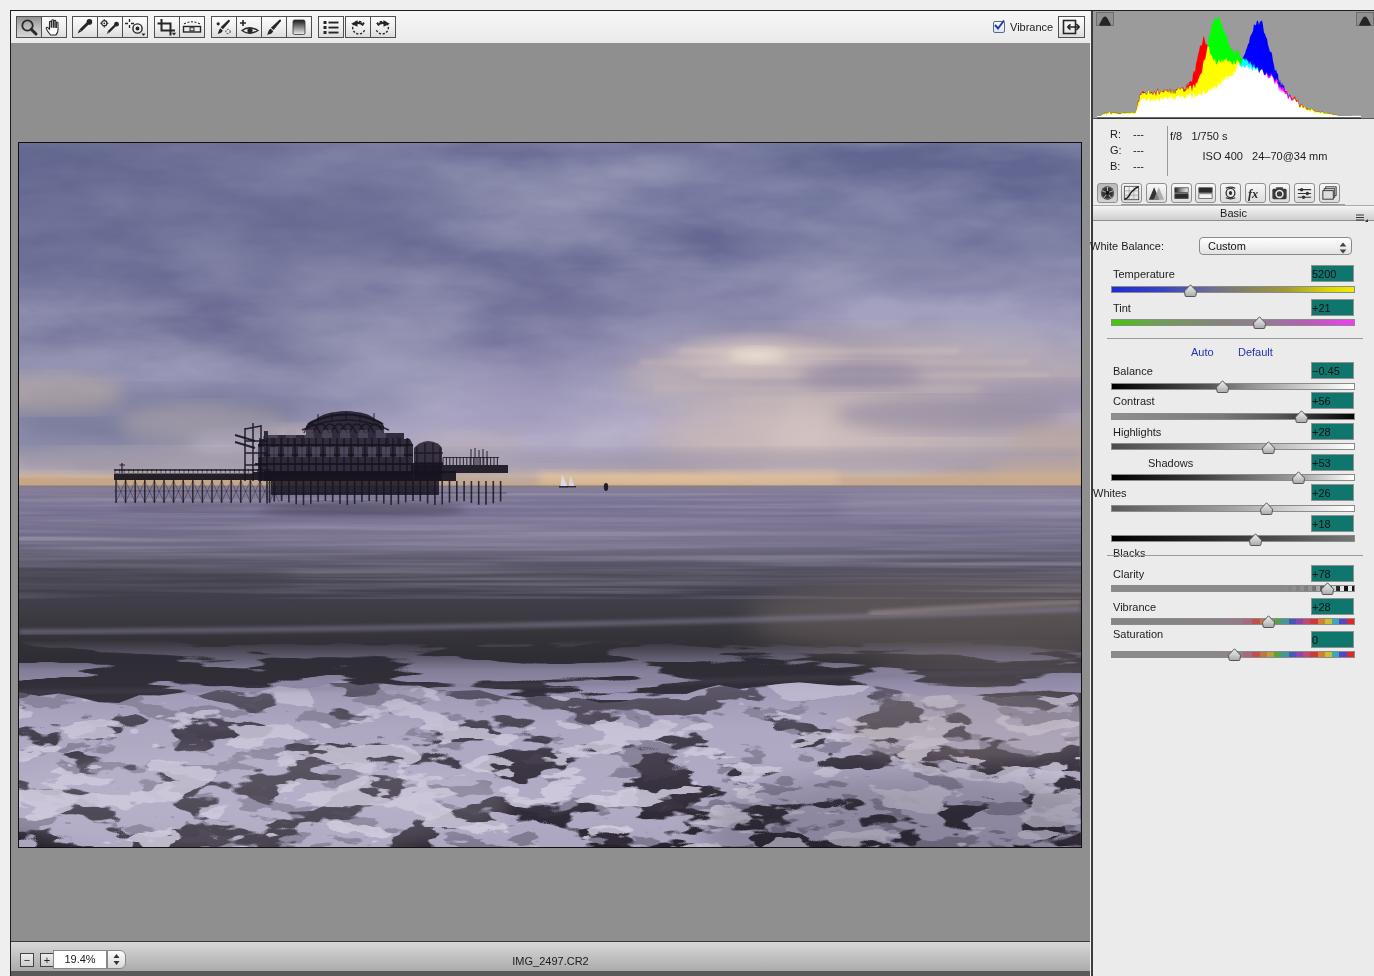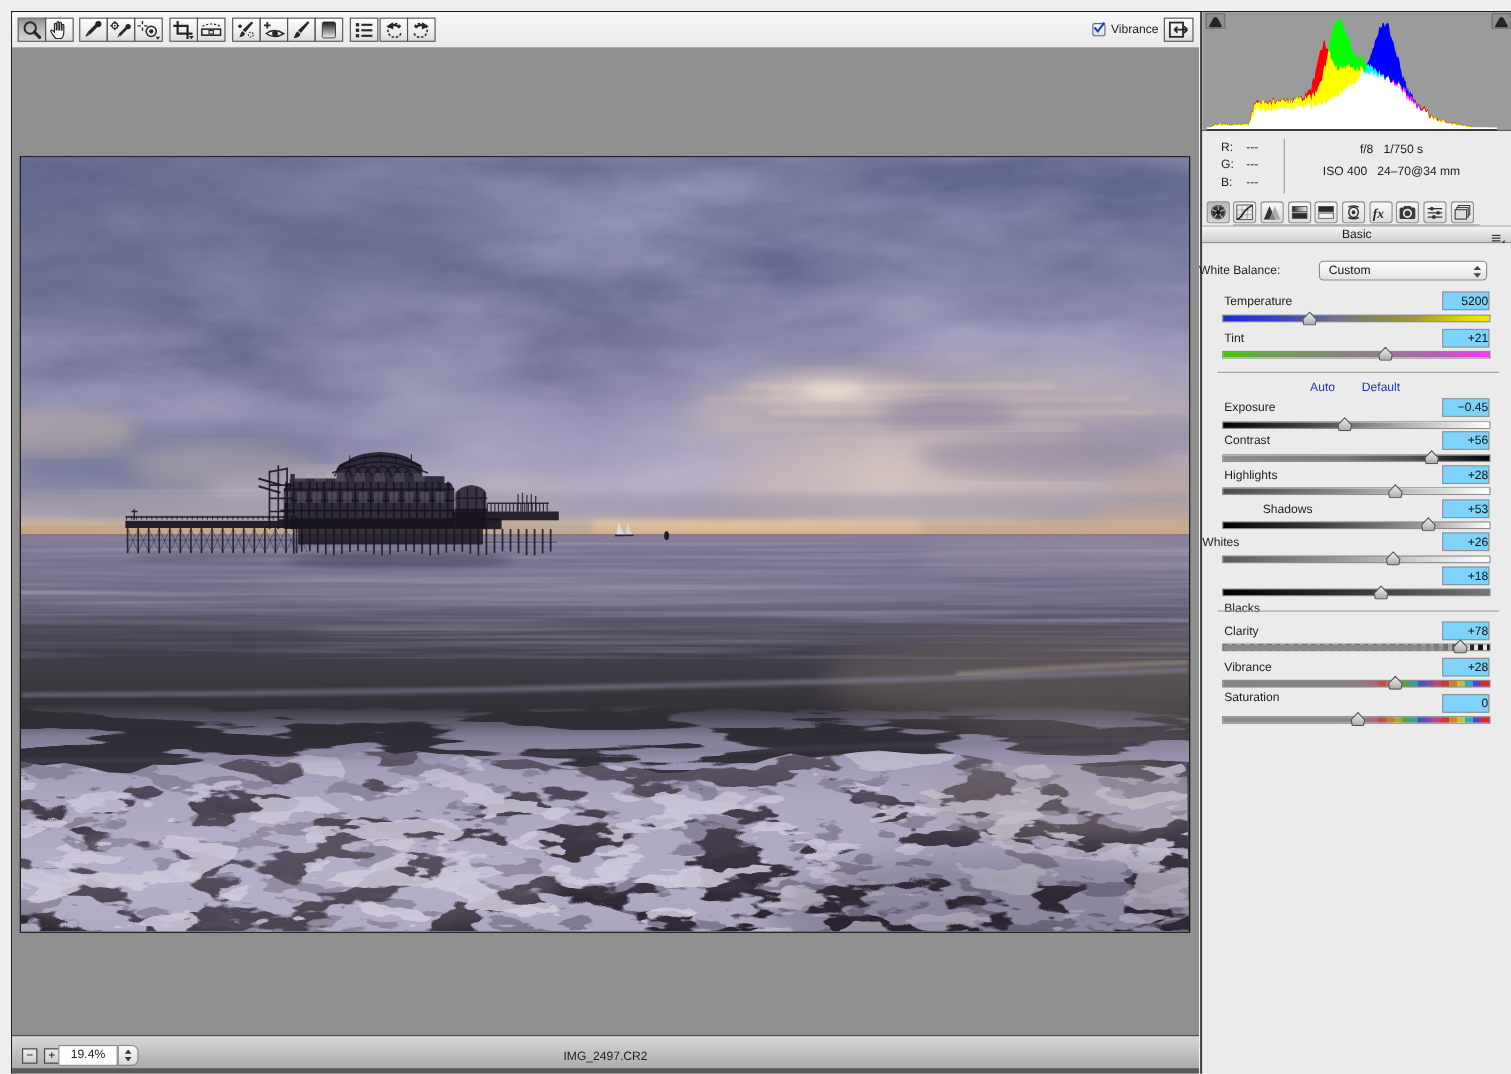--- a/index.html
+++ b/index.html
@@ -3,21 +3,21 @@
 *{margin:0;padding:0;box-sizing:border-box}
 html,body{width:1374px;height:976px;overflow:hidden;background:#efefef;
 font-family:"Liberation Sans",sans-serif;-webkit-font-smoothing:antialiased}
 .abs{position:absolute}
 .tbtn{position:absolute;top:16px;height:22px;width:26px;border:1px solid #505050;
 background:linear-gradient(#fdfdfd,#ededed 60%,#dcdcdc)}
 .tbtn.sel{background:linear-gradient(#8f8f8f,#b9b9b9 45%,#d6d6d6)}
 .tbtn svg{position:absolute;left:0;top:0}
 .lbl{position:absolute;font-size:11px;color:#1c1c1c}
 .vbox{position:absolute;left:1311px;width:43px;height:17px;border:1px solid #909090;
-background:#7dd3fc;font-size:11px;color:#111;text-align:right;line-height:16px}
+background:#0f766e;font-size:11px;color:#111;text-align:left;line-height:16px}
 .slider{position:absolute;left:1112px;width:242px;height:5px;box-shadow:0 0 0 1px rgba(60,60,60,.55)}
 .thumb{position:absolute;width:15px;height:13px}
 .sep{position:absolute;left:1107px;width:256px;height:1px;background:#9b9b9b}
 .link{position:absolute;font-size:11px;color:#2135b6;}
 </style></head><body>
 <div class="abs" style="left:0;top:0;width:1374px;height:10px;background:#efefef"></div>
 <div class="abs" style="left:0;top:0;width:10px;height:976px;background:#efefef"></div>
 <div class="abs" style="left:10px;top:10px;width:1364px;height:1px;background:#1e1e1e"></div>
 <div class="abs" style="left:10px;top:10px;width:1px;height:966px;background:#1e1e1e"></div>
 <div class="abs" style="left:11px;top:11px;width:1079px;height:32px;background:linear-gradient(#f7f7f7,#eaeaea)"></div>
@@ -417,21 +417,21 @@
 <svg width="16" height="12">
       <path d="M8,1.5 Q9.5,1.5 10.5,3.5 L13.5,9 Q14.5,10.8 12.5,10.8 L3.5,10.8 Q1.5,10.8 2.5,9 L5.5,3.5 Q6.5,1.5 8,1.5 Z" fill="#252525"></path>
     </svg></div>
 <div class="lbl" style="left:1110px;top:128px">R:</div>
 <div class="lbl" style="left:1133px;top:128px">---</div>
 <div class="lbl" style="left:1110px;top:144px">G:</div>
 <div class="lbl" style="left:1133px;top:144px">---</div>
 <div class="lbl" style="left:1110px;top:160px">B:</div>
 <div class="lbl" style="left:1133px;top:160px">---</div>
 <div class="abs" style="left:1167px;top:126px;width:1px;height:50px;background:#9a9a9a"></div>
-<div class="lbl" style="left:1170px;top:130px;width:190px;text-align:center">f/8&nbsp;&nbsp;&nbsp;1/750 s</div>
+<div class="lbl" style="left:1170px;top:130px;width:190px;text-align:left">f/8&nbsp;&nbsp;&nbsp;1/750 s</div>
 <div class="lbl" style="left:1170px;top:150px;width:190px;text-align:center">ISO 400&nbsp;&nbsp;&nbsp;24–70@34 mm</div>
 <div class="abs" style="left:1096.5px;top:183px;width:21px;height:20px;border:1px solid #8f8f8f;border-radius:3px;background:linear-gradient(#b9b9b9,#d4d4d4)"><svg width="19" height="18" viewBox="0 0 20 18">
       <circle cx="10" cy="9" r="7" fill="#333"></circle>
       <circle cx="10" cy="9" r="6.2" fill="none" stroke="#888" stroke-width="0.6"></circle>
       <g stroke="#bbb" stroke-width="1">
         <path d="M10,9 L10,2.4 M10,9 L16.2,6.4 M10,9 L14.2,14.6 M10,9 L5.8,14.6 M10,9 L3.8,6.4"></path>
       </g>
       <circle cx="10" cy="9" r="2" fill="#111"></circle>
     </svg></div>
 <div class="abs" style="left:1121.2px;top:183px;width:21px;height:20px;border:1px solid #8f8f8f;border-radius:3px;background:linear-gradient(#f8f8f8,#dcdcdc)"><svg width="19" height="18" viewBox="0 0 20 18">
@@ -520,21 +520,21 @@
           <stop offset="0" stop-color="#efefef"></stop>
           <stop offset="0.5" stop-color="#cfcfcf"></stop>
           <stop offset="1" stop-color="#a8a8aa"></stop>
         </linearGradient>
       </defs>
       <path d="M7.5,0.8 L13.6,7.2 L12.8,11.9 Q12.6,12.5 11.9,12.5 L3.1,12.5 Q2.4,12.5 2.2,11.9 L1.4,7.2 Z" fill="url(#tg)" stroke="#55555a" stroke-width="1"></path>
     </svg></div>
 <div class="sep" style="top:338px"></div>
 <div class="link" style="left:1191px;top:346px">Auto</div>
 <div class="link" style="left:1238px;top:346px">Default</div>
-<div class="lbl" style="left:1113px;top:365px">Exposure</div>
+<div class="lbl" style="left:1113px;top:365px">Balance</div>
 <div class="vbox" style="top:362px">−0.45</div>
 <div class="slider" style="top:383.5px;background:linear-gradient(90deg,#000 0%,#555 40%,#8a8a8a 55%,#c9c9c9 78%,#fff 100%)"></div>
 <div class="thumb" style="left:1214.5px;top:379.0px"><svg width="15" height="13" viewBox="0 0 15 13">
       <defs>
         <linearGradient id="tg" x1="0" y1="0" x2="0" y2="1">
           <stop offset="0" stop-color="#efefef"></stop>
           <stop offset="0.5" stop-color="#cfcfcf"></stop>
           <stop offset="1" stop-color="#a8a8aa"></stop>
         </linearGradient>
       </defs>

